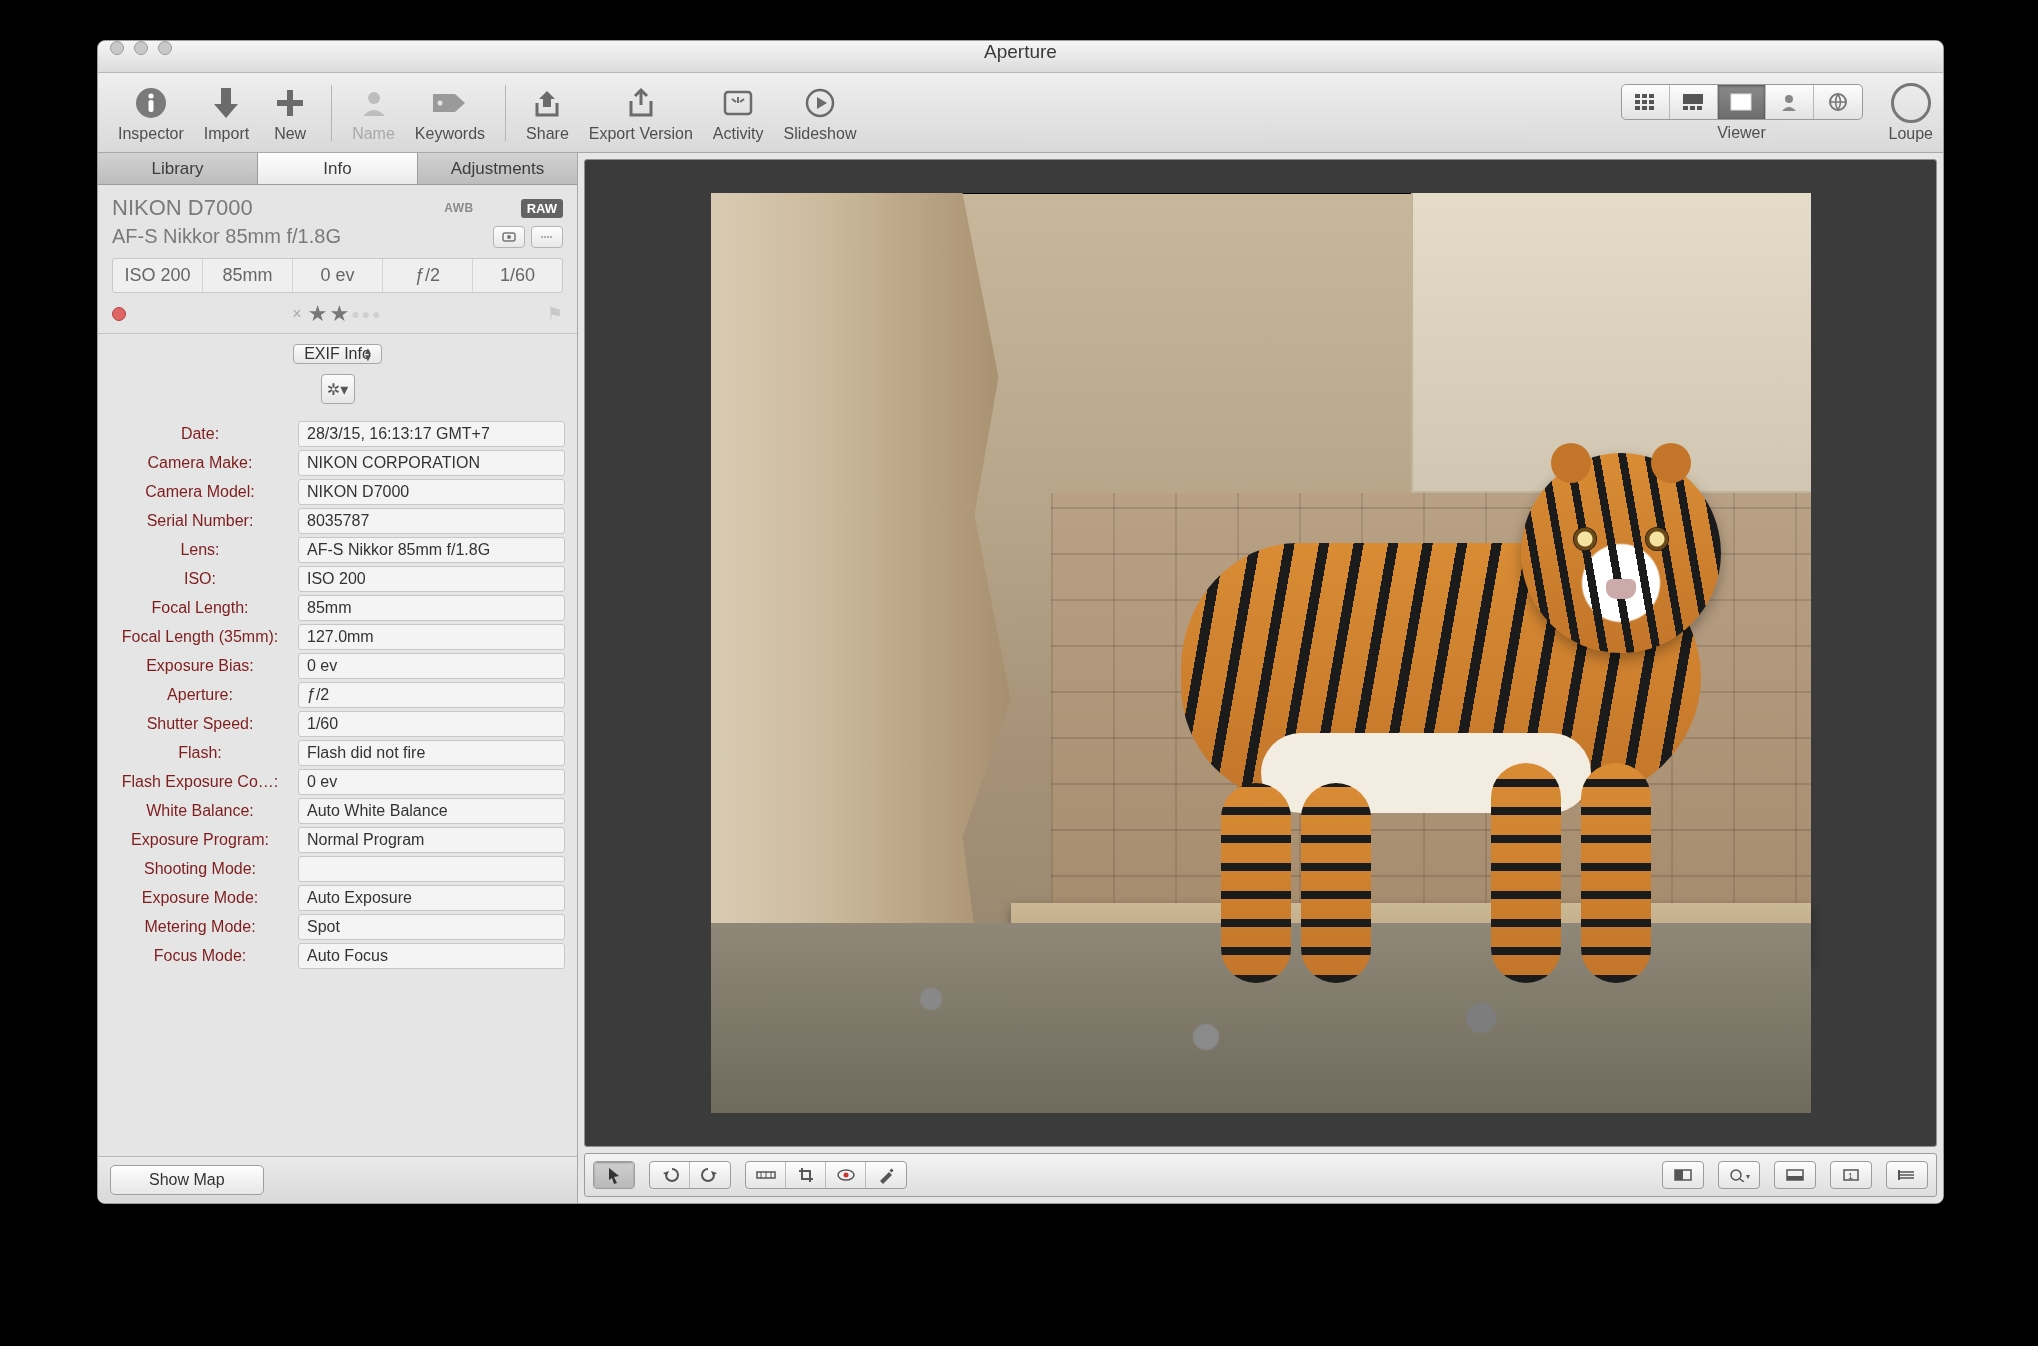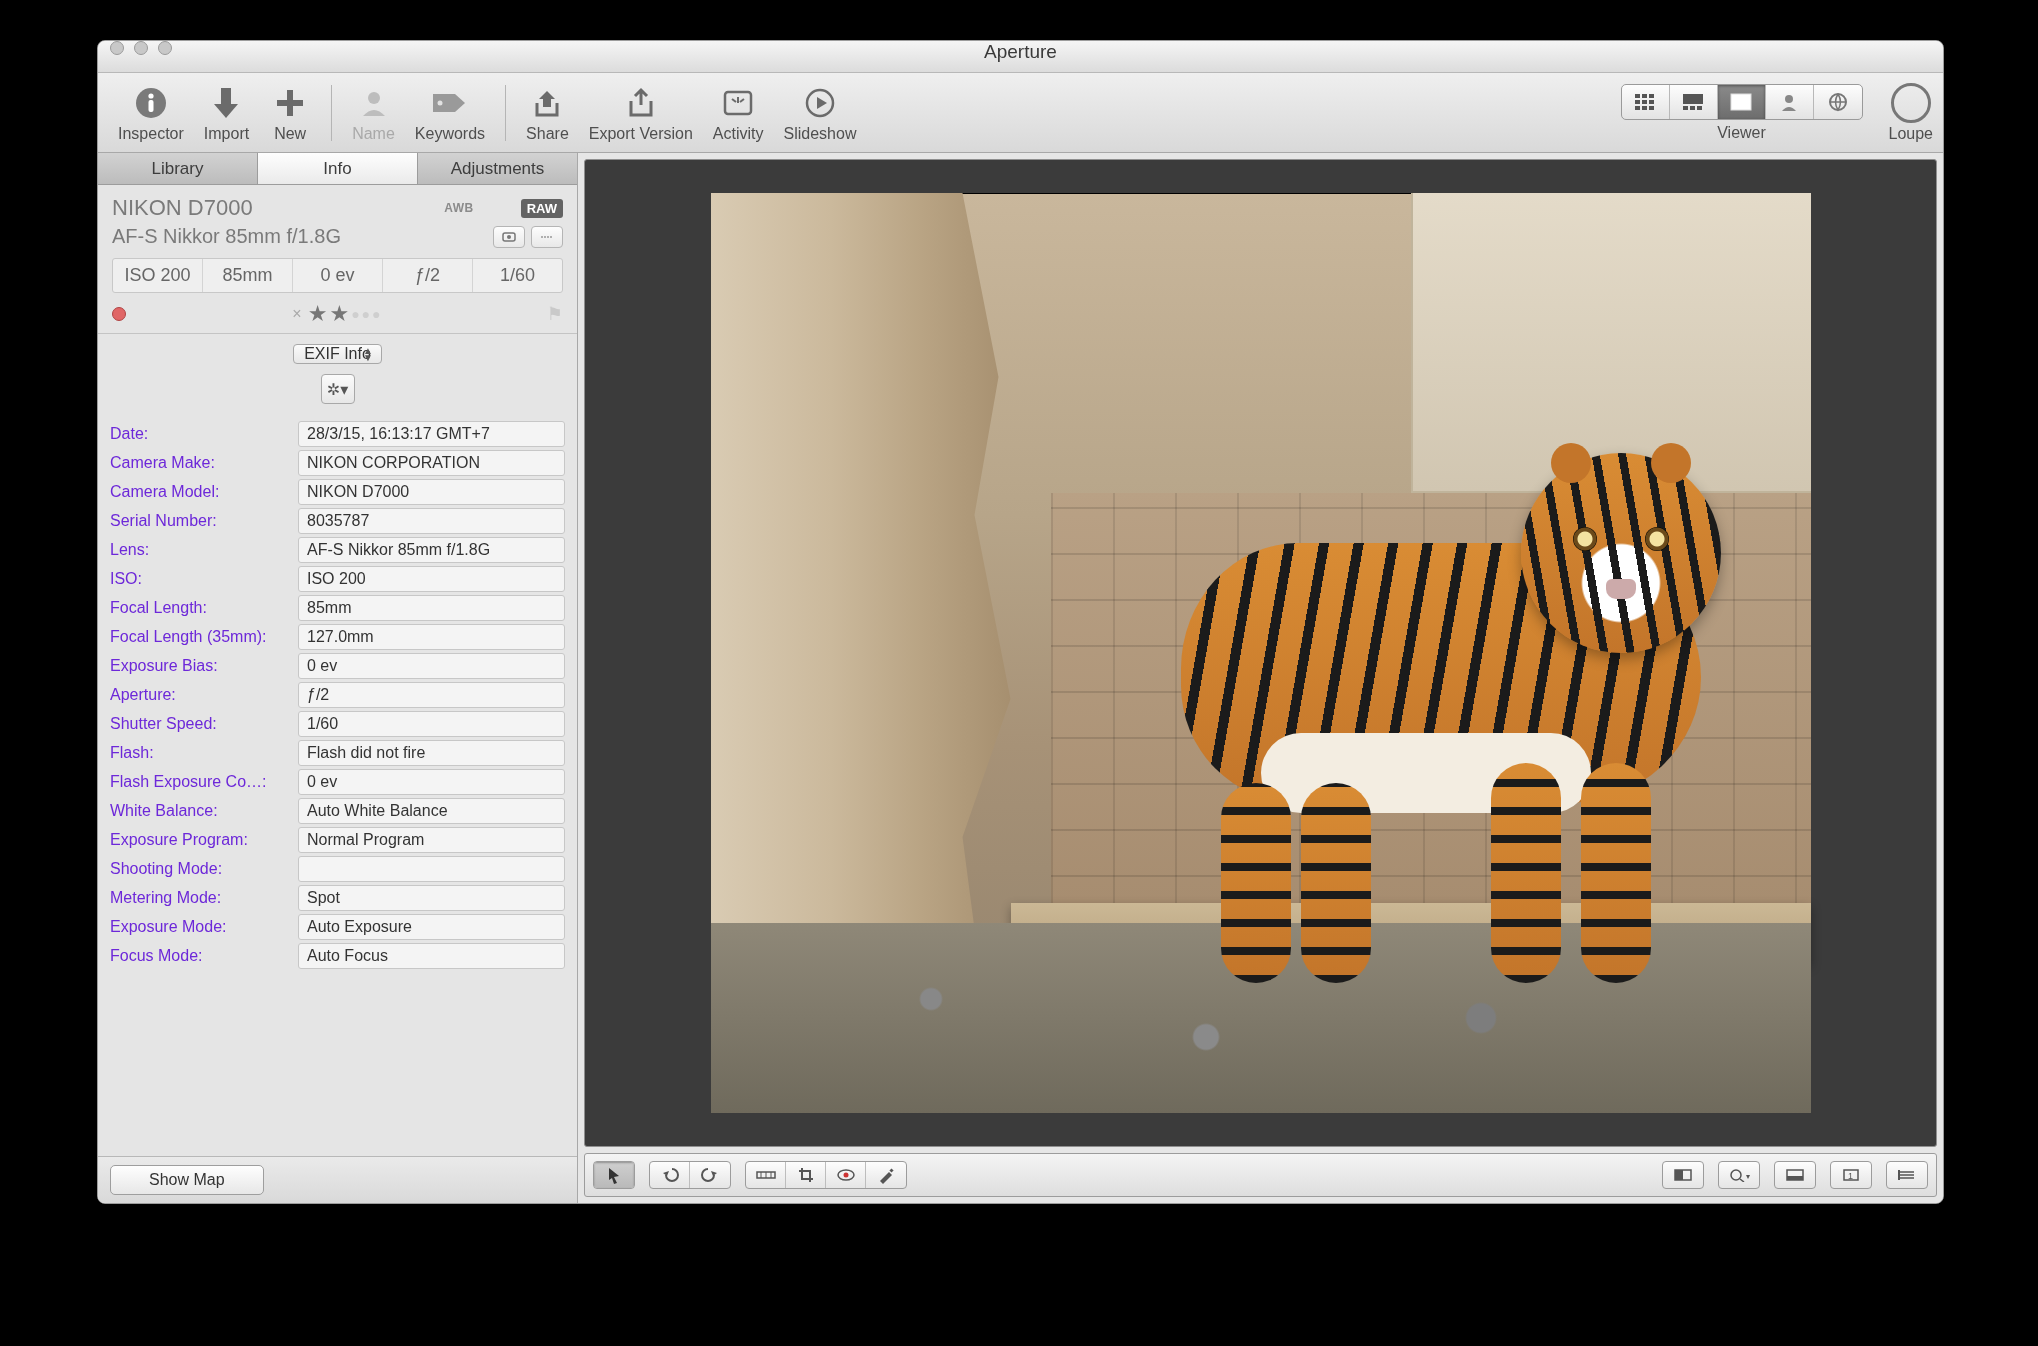--- a/index.html
+++ b/index.html
@@ -85,21 +85,21 @@
   .preset-row{ display:flex; align-items:center; padding:10px 14px; gap:10px;flex-direction:column;}
   .select{
     flex:1; height:30px; border:1px solid #a8a8a8; border-radius:4px;
     background:linear-gradient(#fbfbfb,#e7e7e7); display:flex; align-items:center; padding:0 10px;
     font-size:16px; color:#333; position:relative;
   }
   .select .arrows{ position:absolute; right:8px; display:flex; flex-direction:column; line-height:7px; font-size:10px; color:#555;}
   .gear-btn{ width:34px;height:30px;border:1px solid #a8a8a8;border-radius:4px;background:linear-gradient(#fbfbfb,#e7e7e7);display:flex;align-items:center;justify-content:center;color:#555;}
   .exif-list{ flex:1; overflow:auto; padding:4px 12px 8px;}
   .exif-row{ display:flex; align-items:center; margin:3px 0;}
-  .exif-row .k{ width:188px; text-align:left; padding-right:8px; font-size:16px; color:#6d28d9; white-space:nowrap; overflow:hidden; text-overflow:ellipsis;}
+  .exif-row .k{ width:188px; text-align:center; padding-right:8px; font-size:16px; color:#7f1d1d; white-space:nowrap; overflow:hidden; text-overflow:ellipsis;}
   .exif-row .v{ flex:1; height:26px; border:1px solid #c7c7c7; border-radius:3px; background:#f4f4f4; font-size:16px; color:#333; padding:2px 8px; display:flex; align-items:center;}
   .insp-footer{ border-top:1px solid #b8b8b8; padding:8px 12px; background:linear-gradient(#eaeaea,#d9d9d9);}
   .btn{ height:30px; padding:0 38px; border:1px solid #9e9e9e; border-radius:5px; background:linear-gradient(#fefefe,#e7e7e7); font-size:16px; color:#333; display:inline-flex; align-items:center;}
   
   .viewer{ flex:1; display:flex; flex-direction:column; background:#e6e6e6;}
   .canvas-wrap{
     flex:1; margin:6px; border:1px solid #8f8f8f; border-radius:3px; background:#3b3b3b;
     display:flex; align-items:center; justify-content:center; overflow:hidden;
   }
   .photo{
@@ -467,26 +467,26 @@
           </div>
           <div class="exif-row">
             <div class="k">Exposure Program:</div>
             <div class="v">Normal Program</div>
           </div>
           <div class="exif-row">
             <div class="k">Shooting Mode:</div>
             <div class="v"></div>
           </div>
           <div class="exif-row">
+            <div class="k">Exposure Mode:</div>
+            <div class="v">Auto Exposure</div>
+          </div>
+          <div class="exif-row">
             <div class="k">Metering Mode:</div>
             <div class="v">Spot</div>
-          </div>
-          <div class="exif-row">
-            <div class="k">Exposure Mode:</div>
-            <div class="v">Auto Exposure</div>
           </div>
           <div class="exif-row">
             <div class="k">Focus Mode:</div>
             <div class="v">Auto Focus</div>
           </div>
         </div>
 
       <div class="insp-footer">
         <div class="btn">
           <span>Show Map</span>

